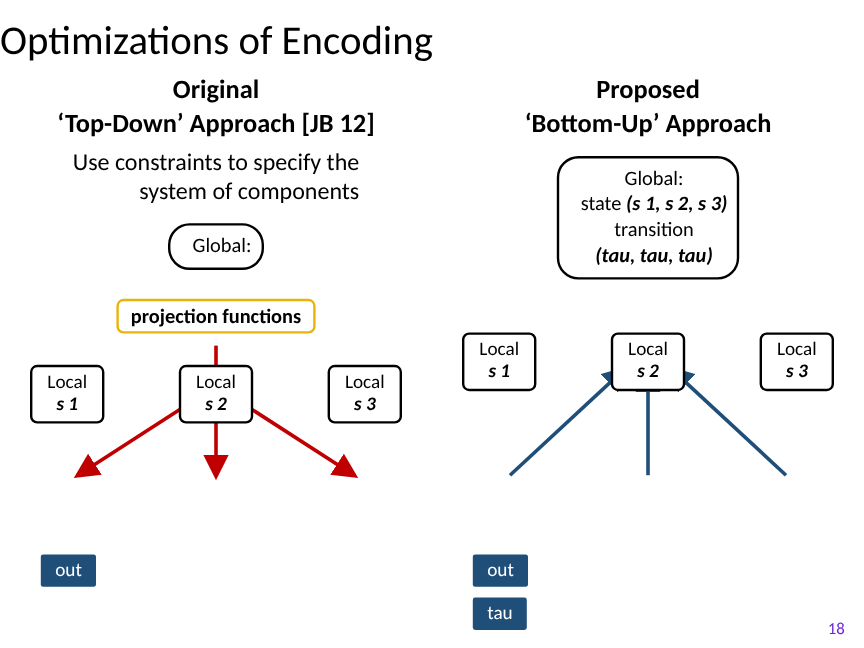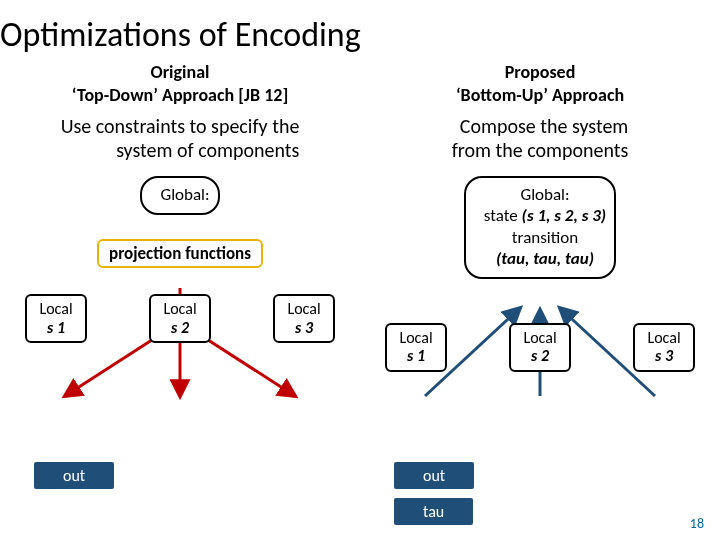--- a/index.html
+++ b/index.html
@@ -24,21 +24,21 @@
     margin-top: 6px;
   }
   .col {
     width: 50%;
     display: flex;
     flex-direction: column;
     align-items: center;
   }
   .subtitle {
     text-align: center;
-    font-size: 18px;
+    font-size: 22px;
     font-weight: 700;
     line-height: 1.25;
   }
   .desc {
     text-align: right;
     font-size: 20px;
     margin-top: 8px;
     line-height: 1.2;
   }
   .global-box {
@@ -94,21 +94,21 @@
     text-align: center;
     font-size: 16px;
     padding: 4px 8px;
     min-width: 62px;
     line-height: 1.15;
   }
   .out-pill, .tau2-pill {
     background: #1f4e79;
     color: #fff;
     font-size: 16px;
-    padding: 4px 29px;
+    padding: 4px 12px;
     border-radius: 2px;
     text-align: center;
   }
   .out-left {
     position: absolute;
     left: 34px;
     top: 462px;
   }
   .out-right {
     position: absolute;
@@ -118,21 +118,21 @@
   .tau-right {
     position: absolute;
     left: 394px;
     top: 498px;
   }
   .slidenum {
     position: absolute;
     right: 16px;
     bottom: 8px;
     font-size: 14px;
-    color: #0369a1;
+    color: #6d28d9;
   }
   svg.overlay {
     position: absolute;
     left: 0; top: 0;
     width: 720px; height: 540px;
     pointer-events: none;
     z-index: 1;
   }
 </style>
 </head>
@@ -168,24 +168,20 @@
         <span>Local</span><br>
         <span class="ital">s 3</span>
       </div>
     </div>
   </div>
 
   <div class="col">
     <div class="subtitle">
       <span>Proposed</span><br>
       <span>‘Bottom-Up’ Approach</span>
-    </div>
-    <div class="desc">
-      <span>Compose the system</span><br>
-      <span>from the components</span>
     </div>
     <div class="global-box">
       <div>Global:</div>
       <div>
         <span>state </span><span class="ital">(s 1, s 2, s 3)</span>
       </div>
       <div>
         <span>transition</span><br>
         <span class="ital">(tau, tau, tau)</span>
       </div>

